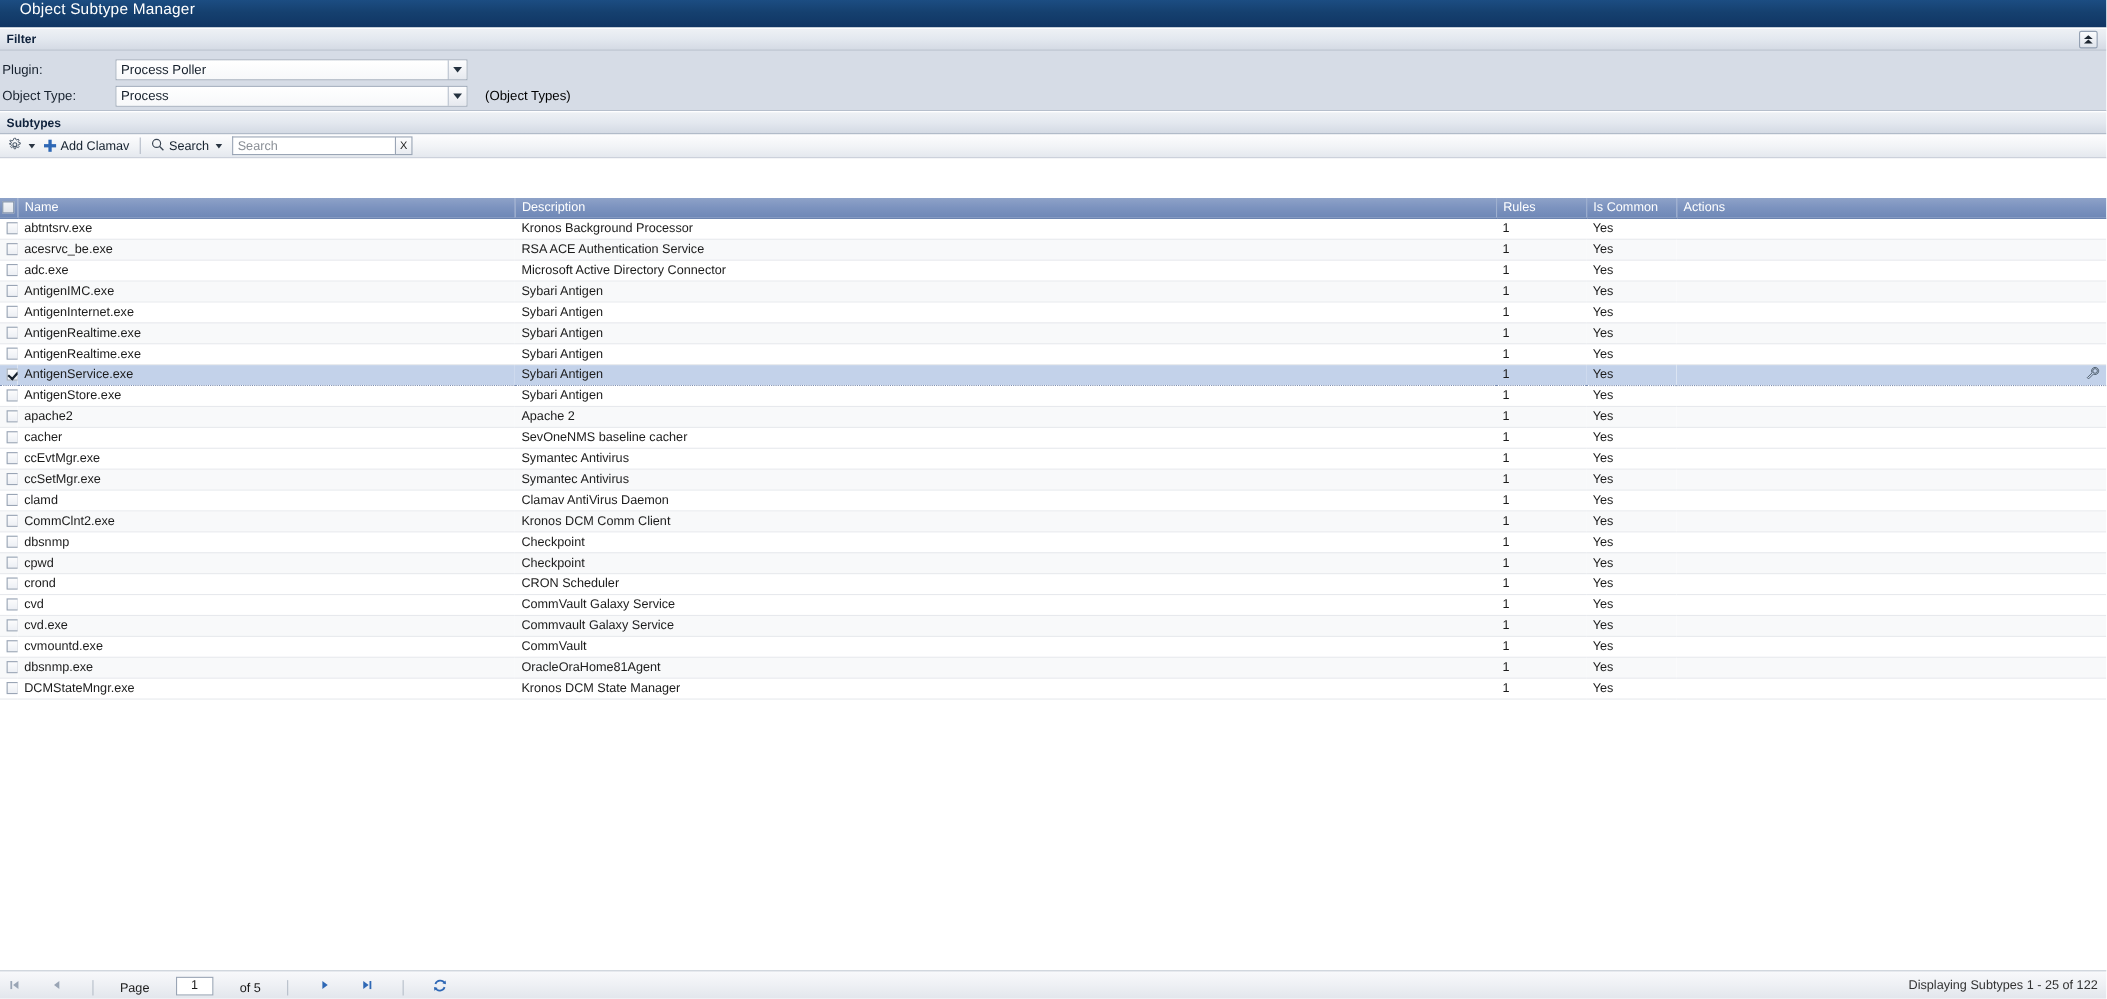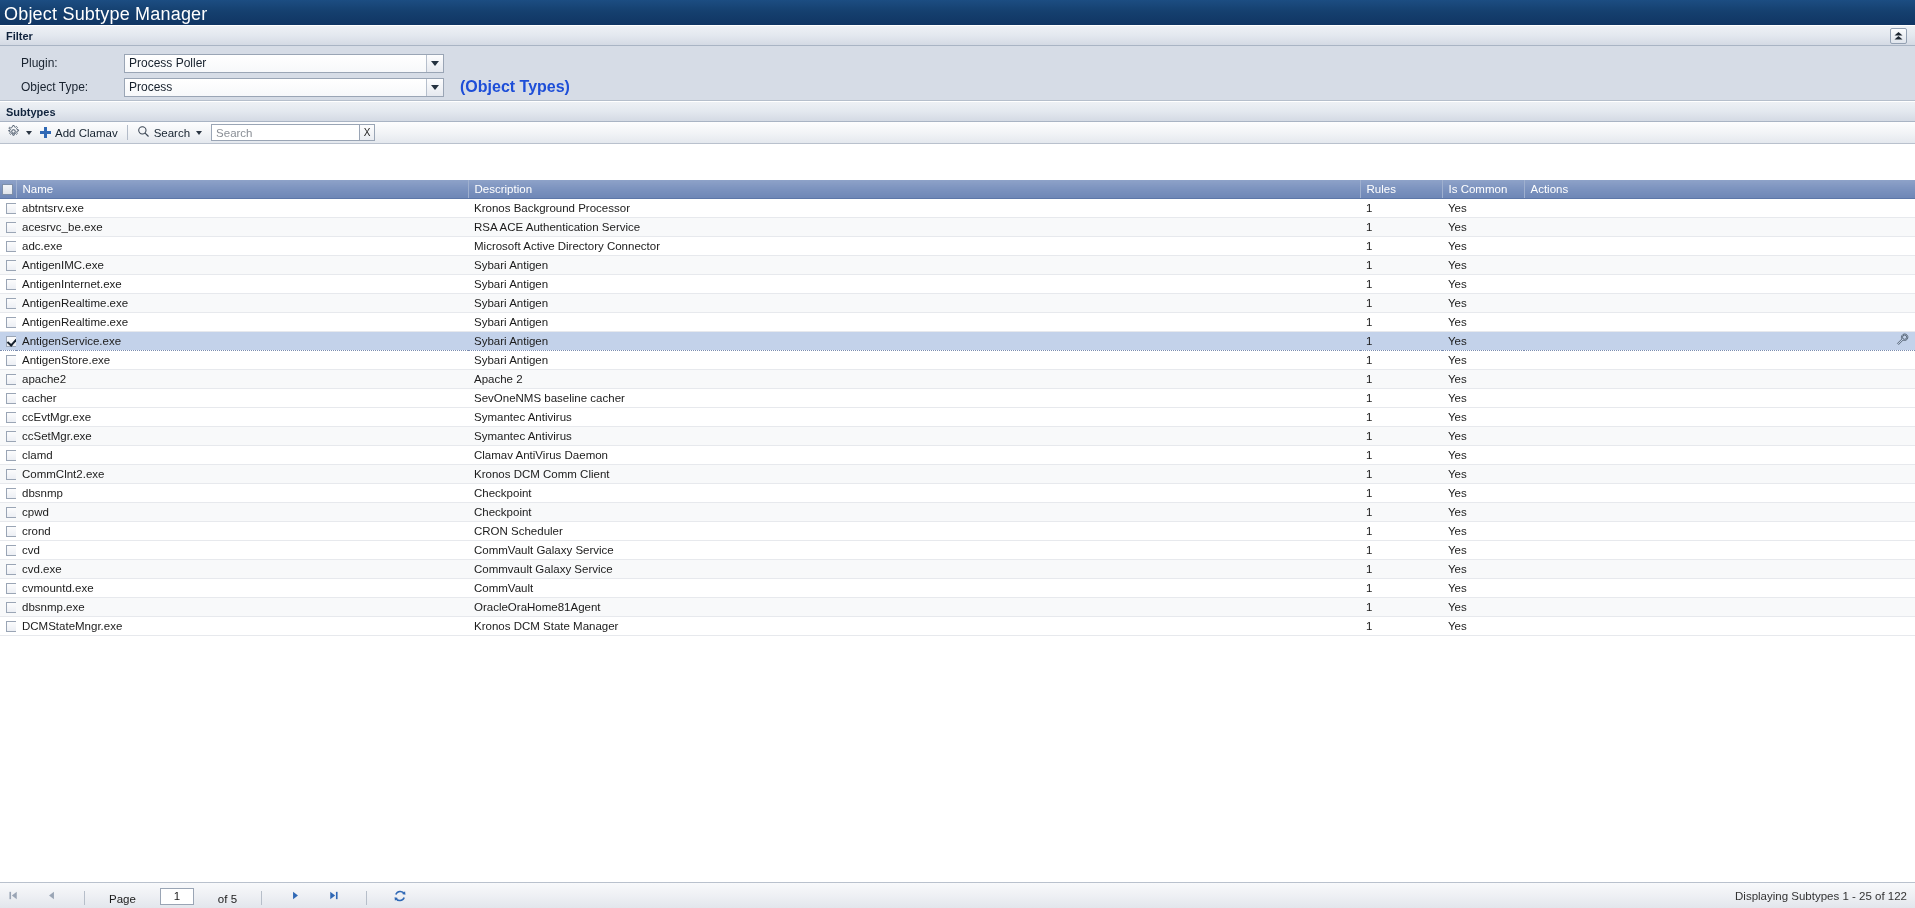--- a/index.html
+++ b/index.html
@@ -12,23 +12,23 @@
     font-size: 12px;
     color: #1a1a1a;
   }
   .app { width: 1915px; height: 908px; position: relative; display: flex; flex-direction: column; }
 
   
   .titlebar {
     height: 25px;
     background: linear-gradient(to bottom, #1c4d82 0%, #15406f 45%, #103563 100%);
     color: #ffffff;
-    display: flex; align-items: flex-end;
-    padding-left: 4px;
-    font-size: 18px;
+    display: flex; align-items: flex-start;
+    padding-left: 18px;
+    font-size: 14px;
     letter-spacing: .2px;
     flex: 0 0 25px;
   }
 
   
   .sectionbar {
     height: 21px;
     flex: 0 0 21px;
     background: linear-gradient(to bottom, #eef1f5 0%, #e3e8ef 50%, #d4dae4 100%);
     border-top: 1px solid #ffffff;
@@ -51,21 +51,21 @@
     margin-right: 2px;
   }
 
   
   .filterpanel {
     background: #d6dce6;
     flex: 0 0 55px;
     padding: 5px 0 0 0;
     border-bottom: 1px solid #b6bfcc;
   }
-  .filterrow { display: flex; align-items: center; height: 24px; padding-left: 19px; }
+  .filterrow { display: flex; align-items: center; height: 24px; padding-left: 0; }
   .filterrow .lbl {
     width: 85px;
     font-size: 12px;
     color: #18222f;
     padding-left: 2px;
   }
   .combo {
     width: 320px; height: 19px;
     display: flex;
     border: 1px solid #9aa5b5;
@@ -89,24 +89,23 @@
     cursor: pointer;
   }
   .tri-down {
     width: 0; height: 0;
     border-left: 4px solid transparent;
     border-right: 4px solid transparent;
     border-top: 5px solid #24313f;
   }
   .objtypes-link {
     margin-left: 16px;
-    color: #1d4ed8;
-    font-size: 16px;
+    color: #000000;
+    font-size: 12px;
     cursor: pointer;
-    font-weight: bold;
   }
 
   
   .toolbar {
     flex: 0 0 22px;
     background: linear-gradient(to bottom,#fdfdfe 0%,#f1f3f6 55%,#e4e8ee 100%);
     border-bottom: 1px solid #b9c1cd;
     display: flex; align-items: center;
     padding-left: 3px;
     gap: 0px;

